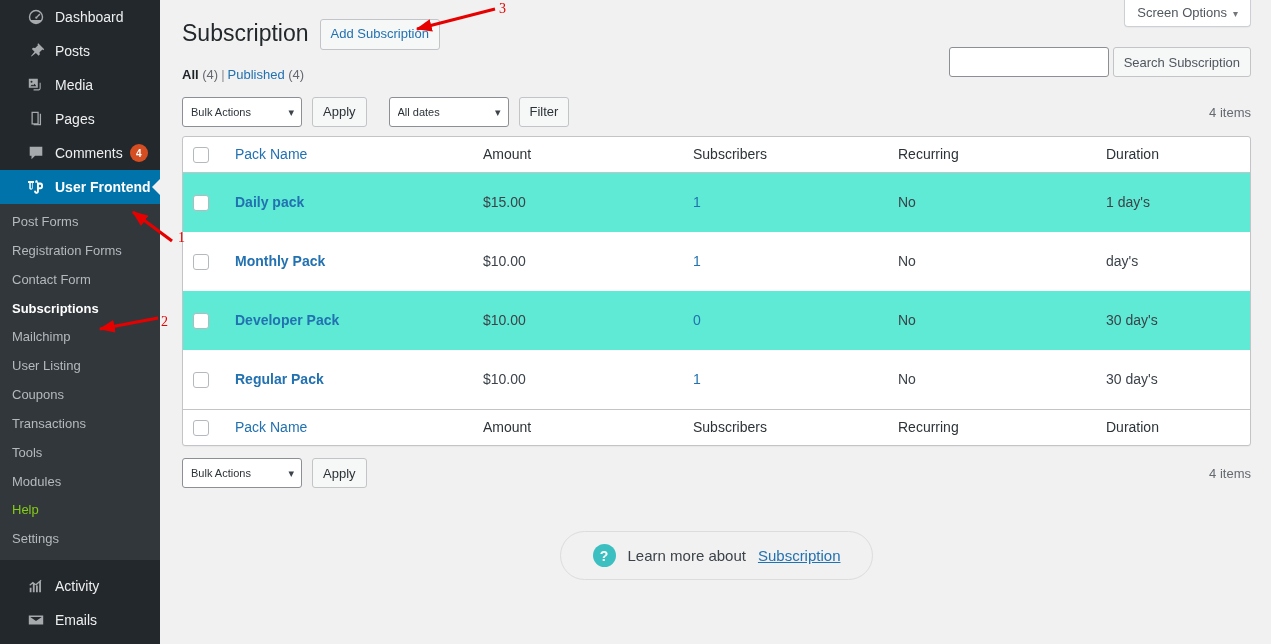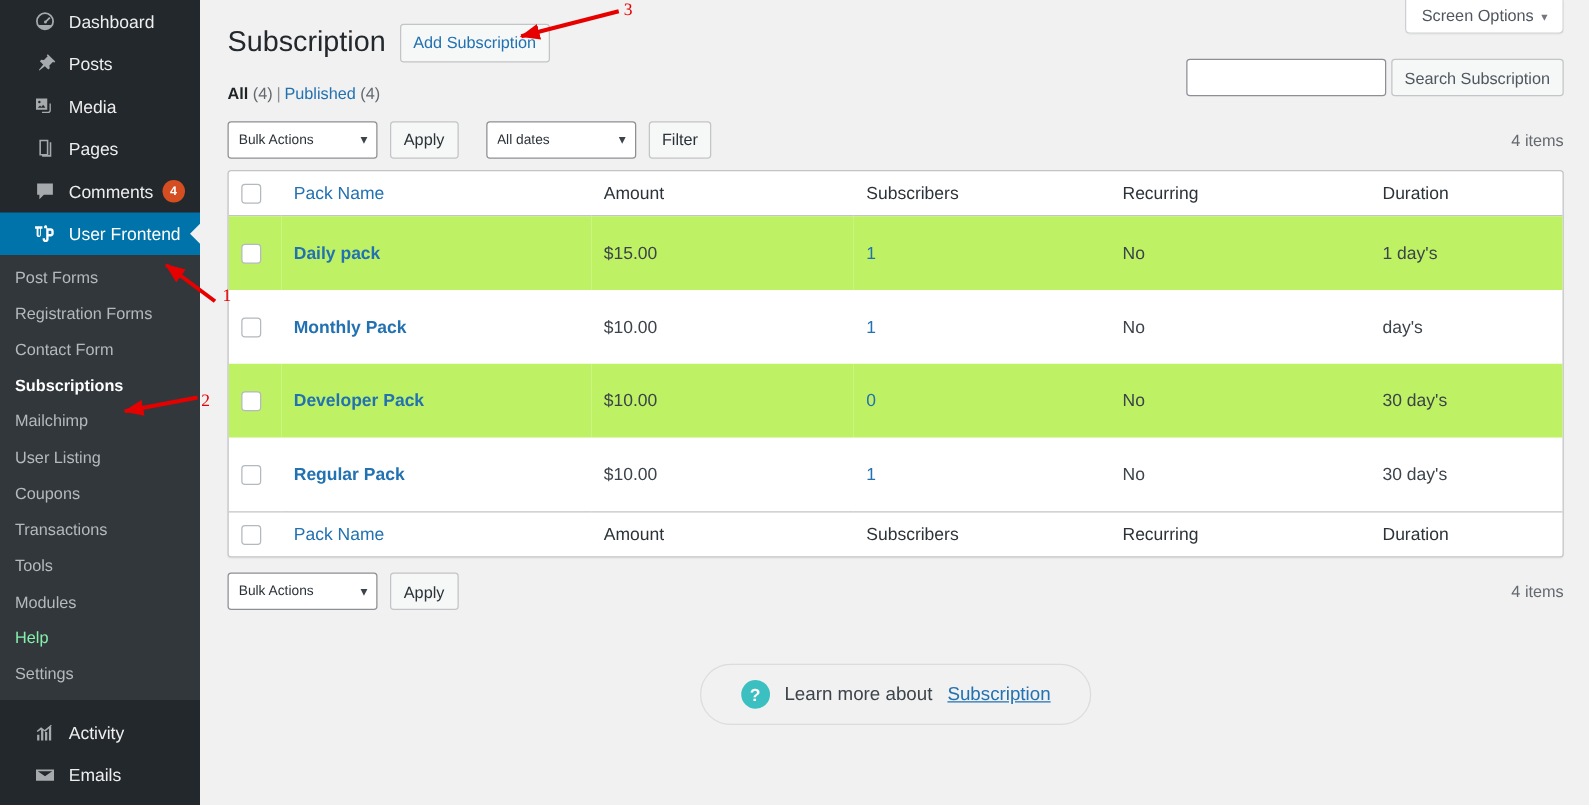--- a/index.html
+++ b/index.html
@@ -32,21 +32,21 @@
     position:relative;
   }
   .menu-top .mi {
     width:20px; height:20px; margin-right:9px;
     display:flex; align-items:center; justify-content:center;
     color:#a7aaad; flex:0 0 20px;
   }
   .menu-top .mi svg { display:block; }
   .menu-top.current {
     background:#0073aa; color:#fff;
-    font-weight:400;
+    font-weight:700;
   }
   .menu-top.current .mi { color:#fff; }
   .menu-top.current:after {
     content:""; position:absolute; right:0; top:50%;
     margin-top:-8px; width:0; height:0;
     border-top:8px solid transparent;
     border-bottom:8px solid transparent;
     border-right:8px solid #f1f1f1;
   }
   .badge {
@@ -59,21 +59,21 @@
   }
   .submenu { background:#32373c; padding:4px 0 6px 0; }
   .submenu-item {
     padding:5px 0 5px 12px;
     font-size:13px;
     color:#b4b9be;
     cursor:pointer;
     line-height:1.45;
   }
   .submenu-item.current { color:#fff; font-weight:700; }
-  .submenu-item.help { color:#86efac; }
+  .submenu-item.help { color:#84cc16; }
   .menu-sep { height:9px; background:#23282d; }
 
   
   #wpbody {
     position:absolute; left:160px; top:0;
     width:1111px; height:644px;
     background:#f1f1f1;
     overflow:hidden;
   }
 
@@ -219,21 +219,21 @@
   table.wp-list-table thead th { border-bottom:1px solid #c3c4c7; }
   table.wp-list-table tfoot th { border-top:1px solid #c3c4c7; }
   th.col-cb, td.col-cb { width:42px; padding-left:12px; padding-right:0; }
   th.col-name, td.col-name { width:248px; }
   th.col-amount, td.col-amount { width:210px; }
   th.col-subs, td.col-subs { width:205px; }
   th.col-recurring, td.col-recurring { width:208px; }
   th.col-duration, td.col-duration { }
   th a.sortable-link { color:#2271b1; text-decoration:none; cursor:pointer;text-align:right; }
   thead th, tfoot th { font-weight:400; color:#2c3338; }
-  tbody tr.alt { background:#bef264; }
+  tbody tr.alt { background:#5eead4; }
   tbody td { height:59px; }
   td.col-name a {
     color:#2271b1; font-weight:700; text-decoration:none; cursor:pointer;
   }
   td.col-subs a { color:#2271b1; text-decoration:none; cursor:pointer; }
   td.col-amount, td.col-recurring, td.col-duration { color:#3c434a; }
   input.cb {
     -webkit-appearance:none; appearance:none;
     width:16px; height:16px;
     border:1px solid #b4b9be;

